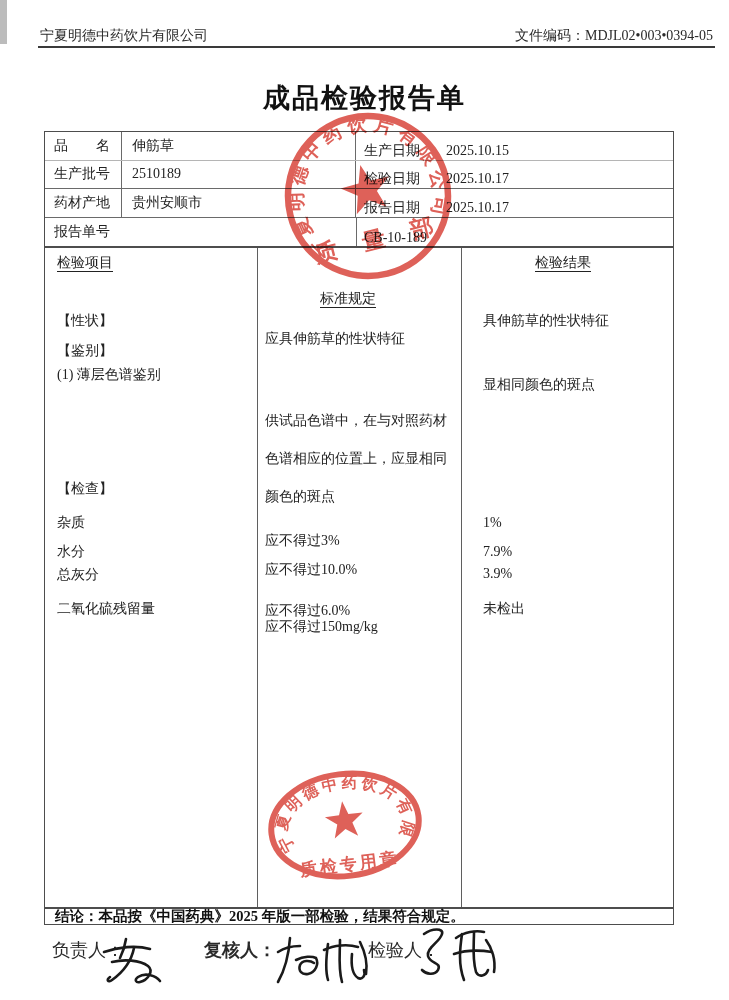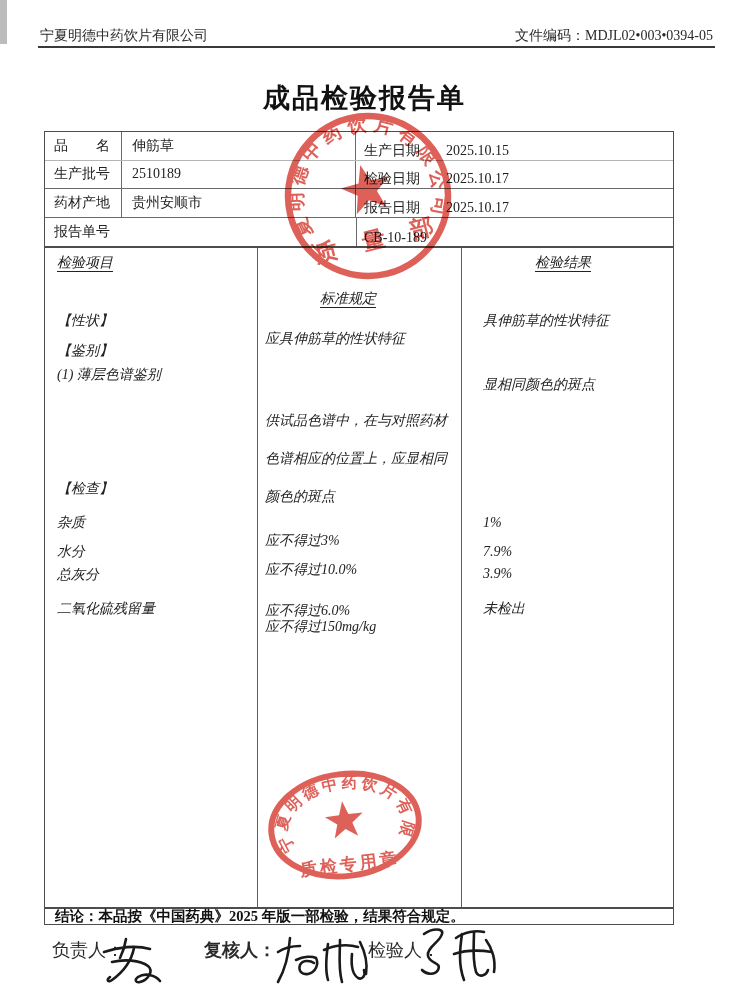--- a/index.html
+++ b/index.html
@@ -25,21 +25,21 @@
   .i-value{width:234px;box-sizing:border-box;padding-left:10px;border-right:1px solid #6a6a6a;align-self:stretch;display:flex;align-items:center;}
   .i-right{flex:1;padding-left:8px;display:flex;align-items:center;}
   .i-label2{display:inline-block;width:82px;}
   .i-repno{width:312px;box-sizing:border-box;padding-left:9px;border-right:1px solid #6a6a6a;align-self:stretch;display:flex;align-items:center;}
   .i-repval{flex:1;padding-left:7px;margin-top:12px;}
 
   
   .main-table{position:absolute;left:44px;top:247px;width:630px;height:661px;box-sizing:border-box;border:1.5px solid #4d4d4d;display:flex;flex-direction:column;font-size:14px;}
   .vline{position:absolute;top:0;bottom:0;width:1px;background:#5f5f5f;}
   .v1{left:212px;} .v2{left:416px;}
-  .m-row{display:flex;flex-shrink:0;font-style:italic;}
+  .m-row{display:flex;flex-shrink:0;}
   .m-row.head{height:58px;}
   .m-row.h30{height:30px;align-items:center;}
   .m-row.tlc{height:90px;align-items:flex-start;}
   .m-row.chk{height:52px;align-items:flex-end;}
   .m-row.h29{height:29px;align-items:center;}
   .m-row.h28{height:28px;align-items:flex-start;}
   .m-row.filler{flex:1;}
   .c1{width:212px;box-sizing:border-box;padding-left:12px;}
   .c2{width:204px;box-sizing:border-box;padding-left:8px;padding-right:2px;margin-top:36px;}
   .c3{flex:1;box-sizing:border-box;padding-left:22px;}

